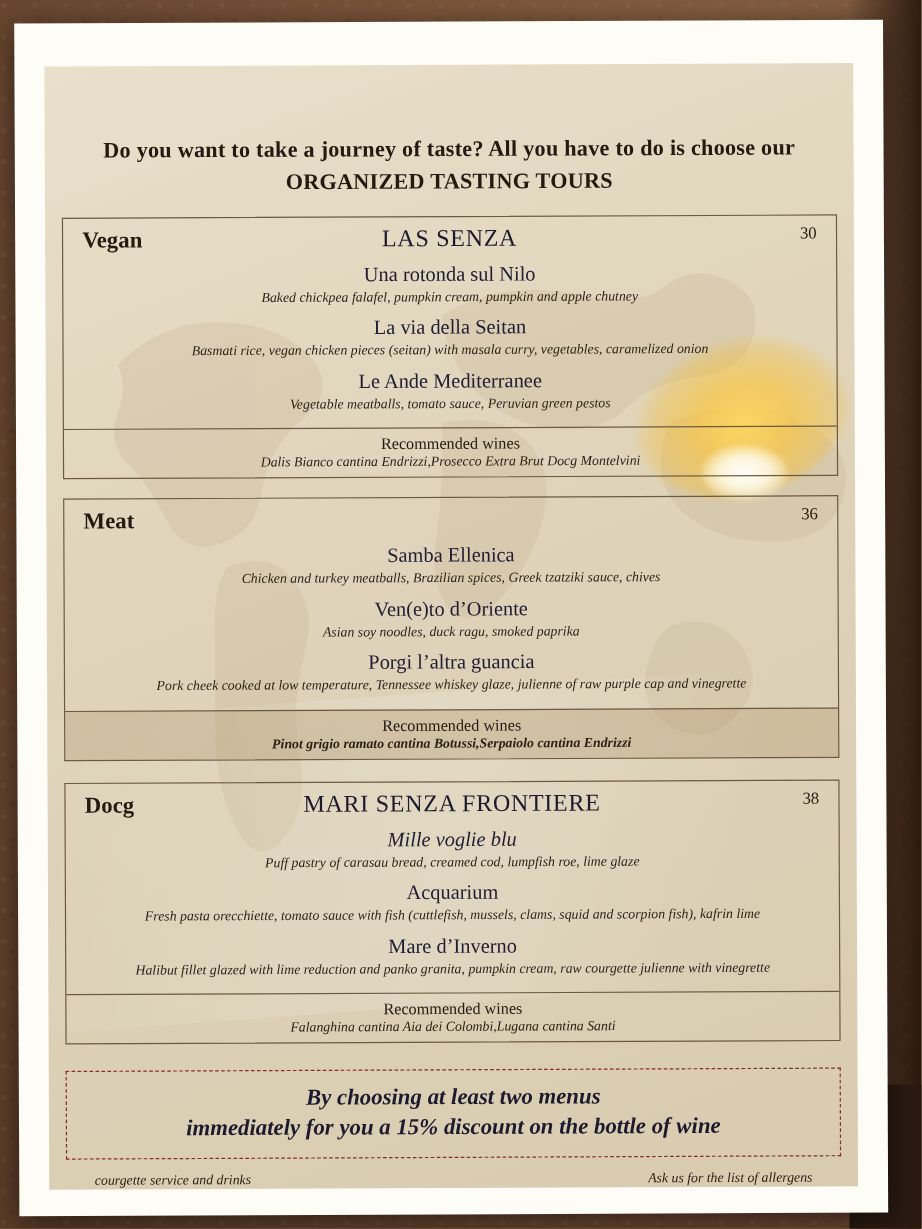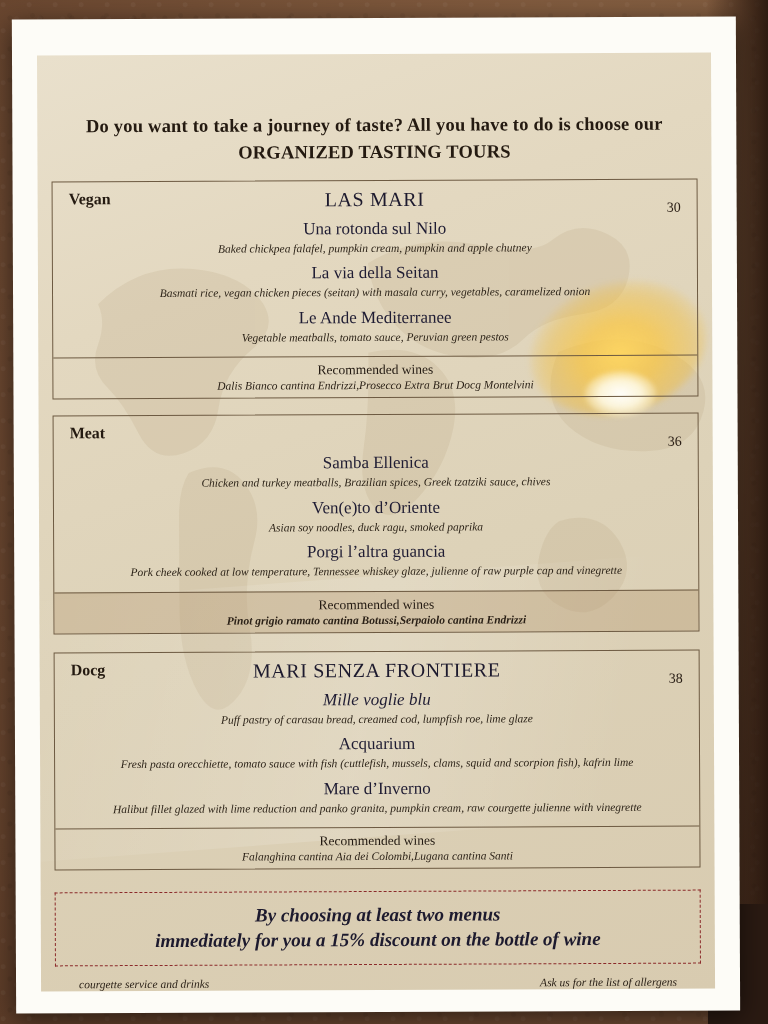--- a/index.html
+++ b/index.html
@@ -149,27 +149,27 @@
     display: flex;
     align-items: flex-start;
     justify-content: center;
     min-height: 24px;
   }
   .cat-label {
     position: absolute;
     left: 6px;
     top: 1px;
     font-weight: bold;
-    font-size: 16px;
+    font-size: 19px;
     color: #241a11;
   }
   .price {
     position: absolute;
     right: 6px;
-    top: 13px;
+    top: 1px;
     font-size: 14px;
     color: #2b2017;
     text-align: center;
   }
   .menu-title {
     font-size: 20px;
     letter-spacing: .6px;
     color: #1d1a2e;
     font-weight: normal;
   }
@@ -268,21 +268,21 @@
 
         <div class="headline">
           <span>Do you want to take a journey of taste? All you have to do is choose our</span>
           <span class="l2">ORGANIZED TASTING TOURS</span>
         </div>
 
         <div class="section vegan">
           <div class="section-body">
             <div class="section-head">
               <div class="cat-label">Vegan</div>
-              <div class="menu-title">LAS MARI</div>
+              <div class="menu-title">LAS SENZA</div>
               <div class="price">30</div>
             </div>
             <div class="dish">Una rotonda sul Nilo</div>
             <div class="desc">Baked chickpea falafel, pumpkin cream, pumpkin and apple chutney</div>
             <div class="dish">La via della Seitan</div>
             <div class="desc">Basmati rice, vegan chicken pieces (seitan) with masala curry, vegetables, caramelized onion</div>
             <div class="dish">Le Ande Mediterranee</div>
             <div class="desc">Vegetable meatballs, tomato sauce, Peruvian green pestos</div>
           </div>
           <div class="wines-band">

